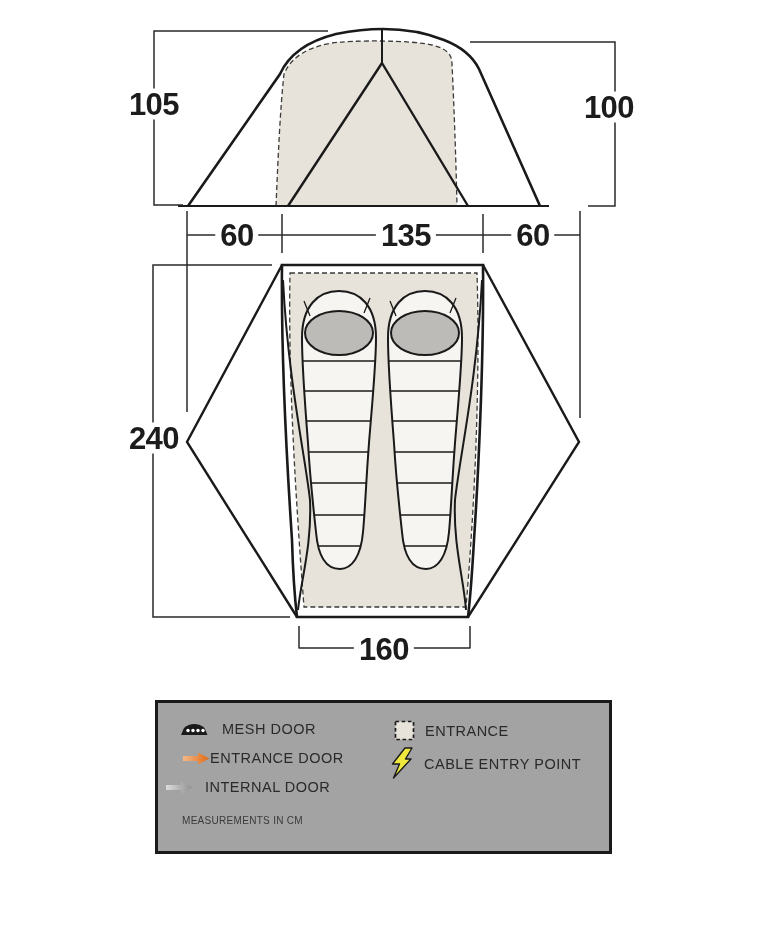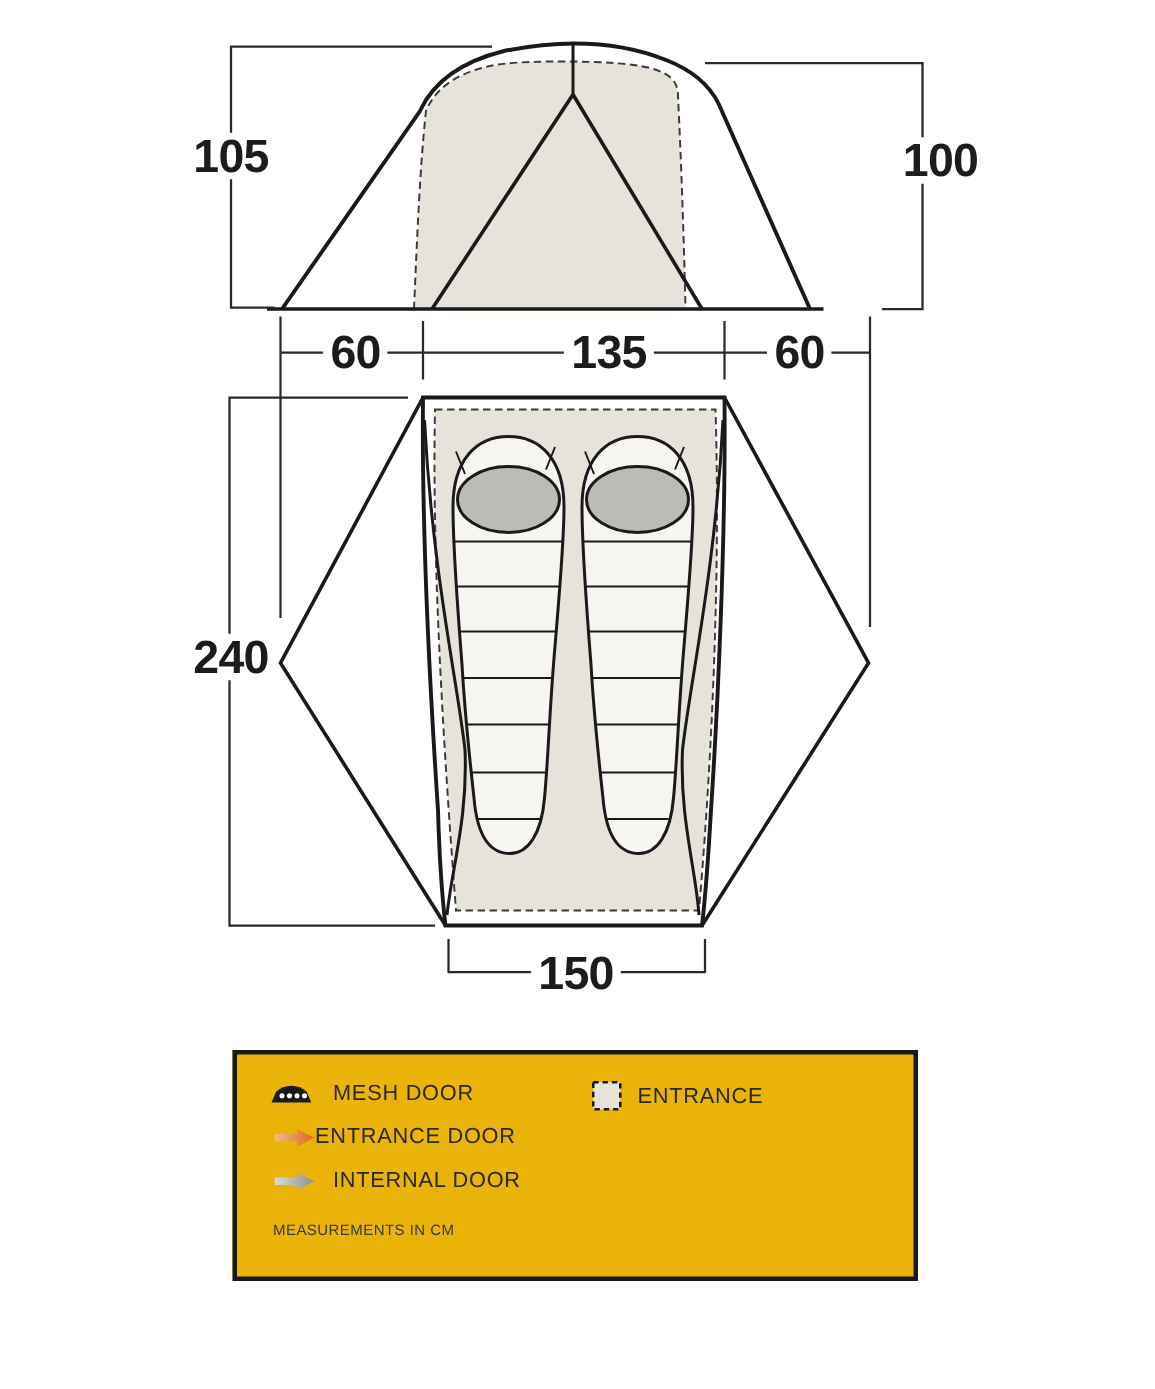--- a/index.html
+++ b/index.html
@@ -21,21 +21,21 @@
     letter-spacing:-0.5px;
     padding:0 5px;
     line-height:1;
     white-space:nowrap;
   }
   .legend{
     position:absolute;
     left:155px;top:700px;
     width:451px;height:148px;
     border:3px solid #1a1a1a;
-    background:#eab308;
+    background:#a3a3a3;
   }
   .legend-row{position:absolute;display:flex;align-items:center;}
   .legend-icon{flex:0 0 auto;display:block;}
   .legend-label{
     color:#2a2a2a;
     font-size:14.5px;
     font-weight:500;
     letter-spacing:0.5px;
     white-space:nowrap;
   }
@@ -139,26 +139,26 @@
         <path d="M -29,316 L -35,301 M 25,313 L 31,298" fill="none" stroke="#1a1a1a" stroke-width="1.3"></path>
       </g>
 
       <path d="M 272,265 L 153,265 L 153,617 L 290,617" fill="none" stroke="#2a2a2a" stroke-width="1.5"></path>
 
       <path d="M 299,626 L 299,648 L 470,648 L 470,626" fill="none" stroke="#2a2a2a" stroke-width="1.5" stroke-linejoin="round"></path>
     </g>
   </svg>
 
   <span class="dim-label" style="left:154px;top:104px">105</span>
-  <span class="dim-label" style="left:627px;top:107px">100</span>
+  <span class="dim-label" style="left:609px;top:107px">100</span>
   <span class="dim-label" style="left:237px;top:235px">60</span>
   <span class="dim-label" style="left:406px;top:235px">135</span>
   <span class="dim-label" style="left:533px;top:235px">60</span>
   <span class="dim-label" style="left:154px;top:438px">240</span>
-  <span class="dim-label" style="left:384px;top:649px">150</span>
+  <span class="dim-label" style="left:384px;top:649px">160</span>
 
   <div class="legend">
 
     <div class="legend-row" style="left:22px;top:18px">
       <svg class="legend-icon" width="29" height="13" viewBox="0 0 29 13">
         <path d="M1,12 L27.5,12 L24.5,5 C19,-0.5 9.5,-0.5 4,5 Z" fill="#1a1a1a"></path>
         <circle cx="8" cy="7.5" r="1.7" fill="#ffffff"></circle>
         <circle cx="13" cy="7.5" r="1.7" fill="#ffffff"></circle>
         <circle cx="18" cy="7.5" r="1.7" fill="#ffffff"></circle>
         <circle cx="23" cy="7.5" r="1.7" fill="#ffffff"></circle>
@@ -172,37 +172,43 @@
           <linearGradient id="gradOrange" x1="0" y1="0" x2="1" y2="0">
             <stop offset="0" stop-color="#f4b98a"></stop>
             <stop offset="1" stop-color="#e06a14"></stop>
           </linearGradient>
         </defs>
         <polygon points="0,4 15,4 15,0.5 26.5,6.5 15,12.5 15,9 0,9" fill="url(#gradOrange)"></polygon>
       </svg>
       <span class="legend-label" style="">ENTRANCE DOOR</span>
     </div>
 
-    <div class="legend-row" style="left:25px;top:76px">
+    <div class="legend-row" style="left:8px;top:76px">
       <svg class="legend-icon" width="27" height="13" viewBox="0 0 27 13">
         <defs>
           <linearGradient id="gradGray" x1="0" y1="0" x2="1" y2="0">
             <stop offset="0" stop-color="#dcdcdc"></stop>
             <stop offset="1" stop-color="#8f8f8f"></stop>
           </linearGradient>
         </defs>
         <polygon points="0,4 15,4 15,0.5 26.5,6.5 15,12.5 15,9 0,9" fill="url(#gradGray)"></polygon>
       </svg>
       <span class="legend-label" style="margin-left:12px">INTERNAL DOOR</span>
     </div>
 
     <div class="legend-row" style="left:236px;top:17px">
       <svg class="legend-icon" width="21" height="21" viewBox="0 0 21 21">
         <rect x="1.5" y="1.5" width="18" height="18" fill="#e8e3da" stroke="#1a1a1a" stroke-width="1.7" stroke-dasharray="3.6,2.6"></rect>
       </svg>
       <span class="legend-label" style="margin-left:10px">ENTRANCE</span>
     </div>
 
+    <div class="legend-row" style="left:233px;top:44px">
+      <svg class="legend-icon" width="24" height="33" viewBox="0 0 24 33">
+        <polygon points="14,1 21,1 14.5,12 20,12 2.5,31 8.5,17 1.5,17" fill="#efe93d" stroke="#1a1a1a" stroke-width="1.4" stroke-linejoin="round"></polygon>
+      </svg>
+      <span class="legend-label" style="margin-left:9px">CABLE ENTRY POINT</span>
+    </div>
 
     <div class="legend-note">MEASUREMENTS IN CM</div>
   </div>
 
 </div>
 
 </body></html>

